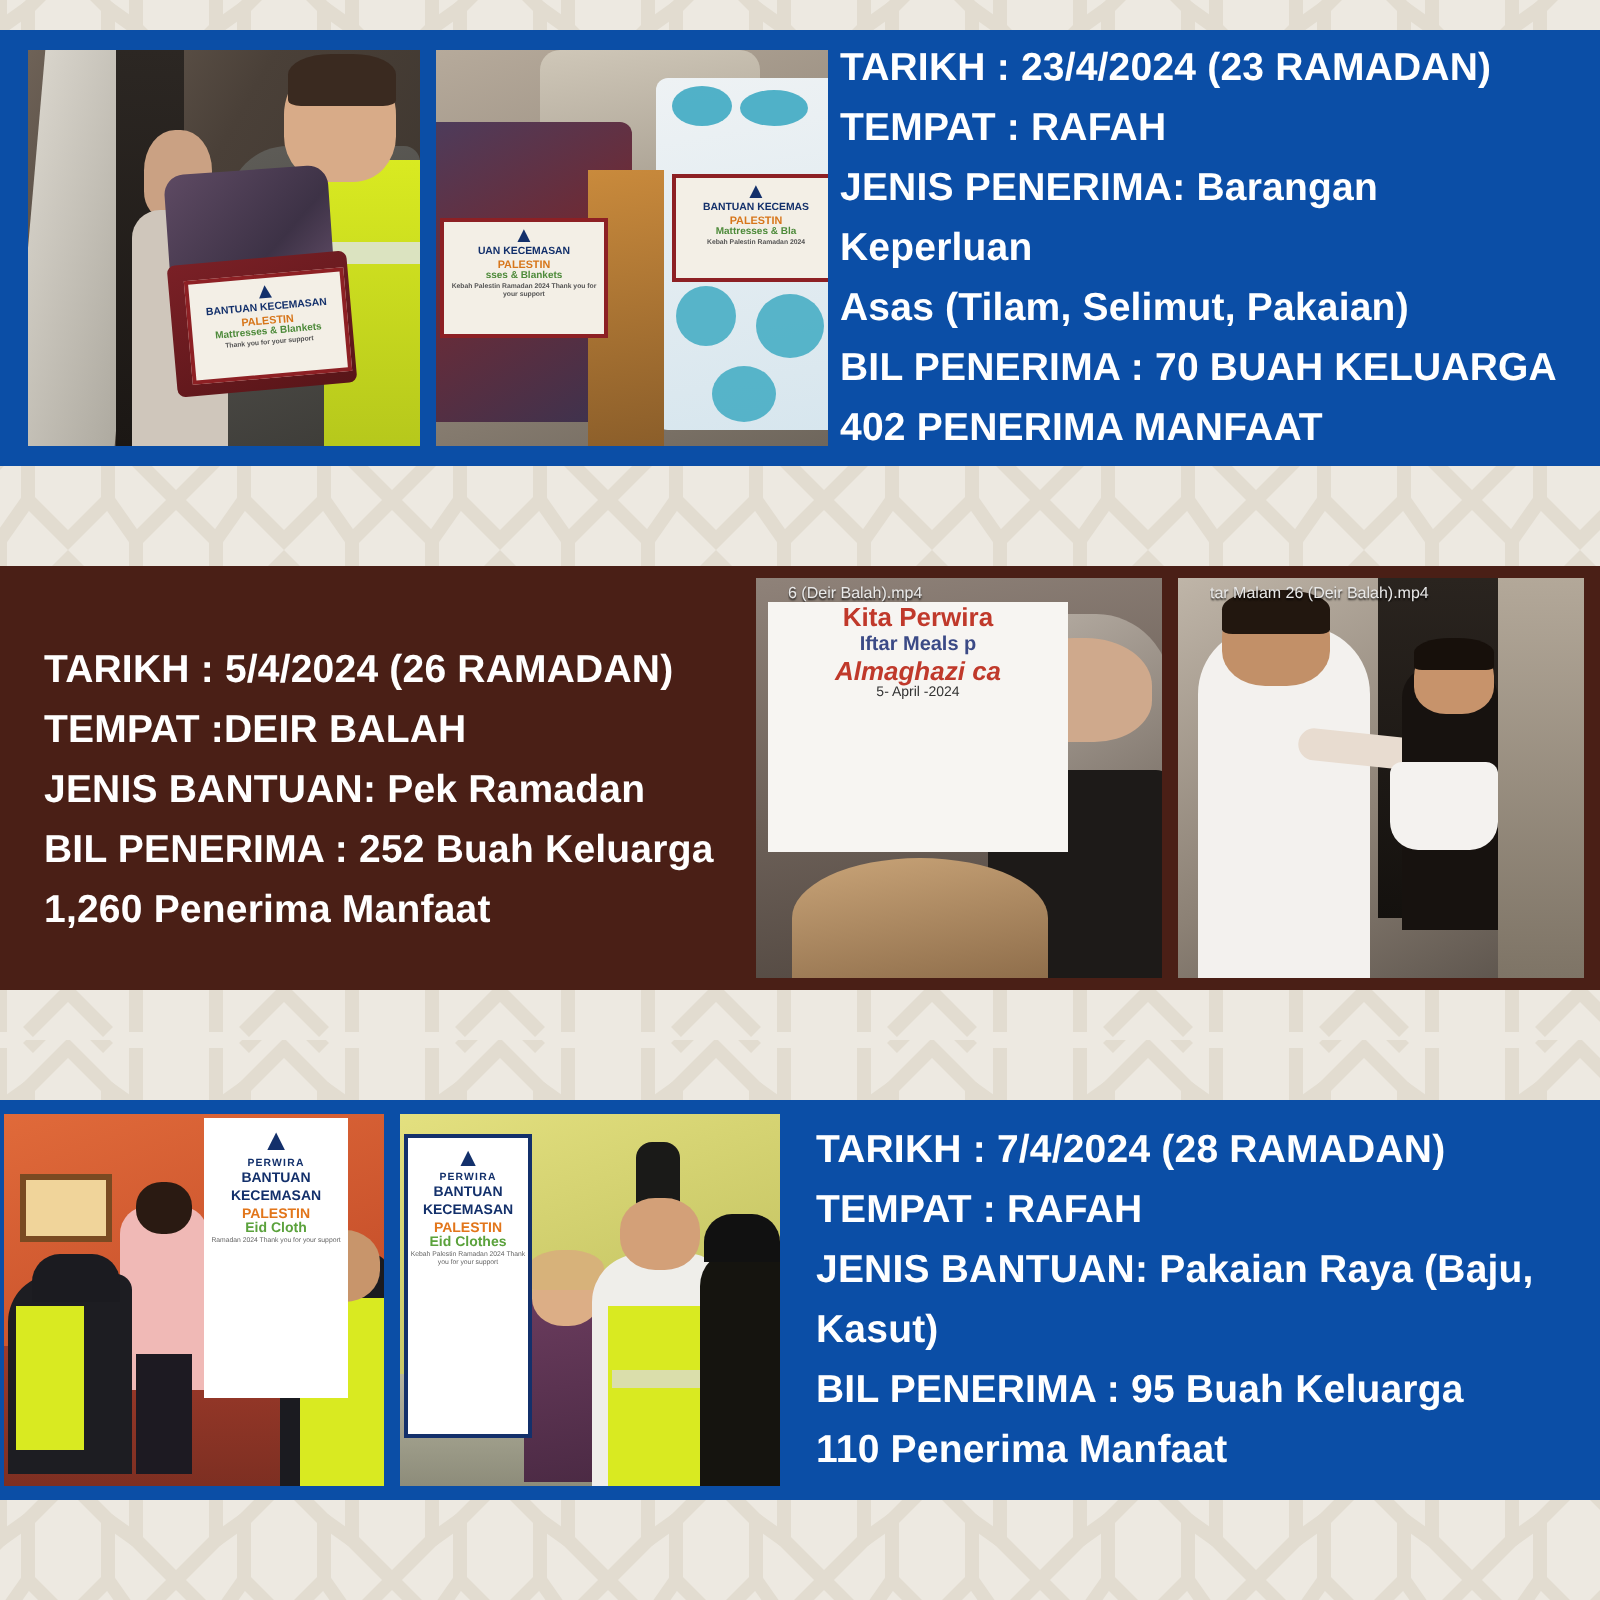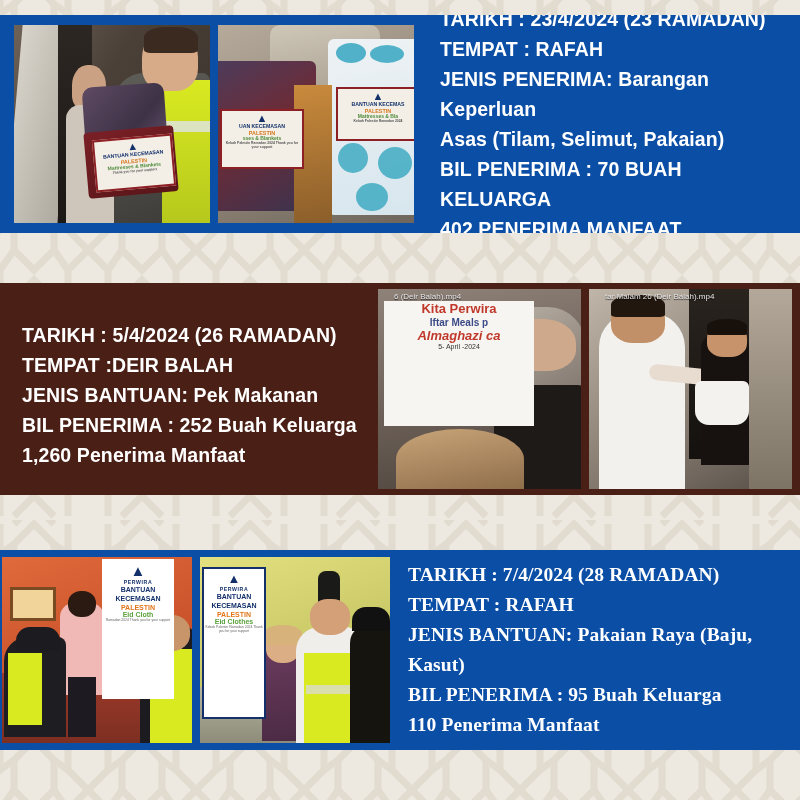--- a/index.html
+++ b/index.html
@@ -57,23 +57,23 @@
   }
   .photo .fill{position:absolute;inset:0;}
 
   .text-col{
     flex:1 1 auto;
     display:flex;
     flex-direction:column;
     justify-content:center;
     color:#FFFFFF;
   }
-  #panel-1 .text-col{padding:0 14px 0 26px;}
+  #panel-1 .text-col{padding:0 14px 0 6px;}
   #panel-2 .text-col{padding:0 10px 0 22px; order:1;margin-top:11px;}
-  #panel-3 .text-col{padding:0 14px 0 18px;font-family:Liberation Serif, serif;}
+  #panel-3 .text-col{padding:0 14px 0 18px;}
 
   .line{
     font-size:19.5px;
     line-height:30px;
     font-weight:700;
     letter-spacing:0.1px;
     white-space:pre-wrap;
   }
 
   
@@ -222,21 +222,21 @@
     <div class="line">BIL PENERIMA : 70 BUAH KELUARGA</div>
     <div class="line">402 PENERIMA MANFAAT</div>
   </div>
 </section>
 
 <section class="panel brown" id="panel-2">
 
   <div class="text-col">
     <div class="line">TARIKH : 5/4/2024 (26 RAMADAN)</div>
     <div class="line">TEMPAT :DEIR BALAH</div>
-    <div class="line">JENIS BANTUAN: Pek Makanan</div>
+    <div class="line">JENIS BANTUAN: Pek Ramadan</div>
     <div class="line">BIL PENERIMA : 252 Buah Keluarga</div>
     <div class="line">1,260 Penerima Manfaat</div>
   </div>
 
   <div class="media-col">
 
     <div class="photo" style="width:203px;height:200px;">
       <div class="fill" style="background:linear-gradient(170deg,#8f8279,#6b5f57 55%,#4e443d);"></div>
       <div class="sign" style="left:6px;top:12px;width:150px;height:125px;">
         <div class="s1">Kita Perwira</div>

